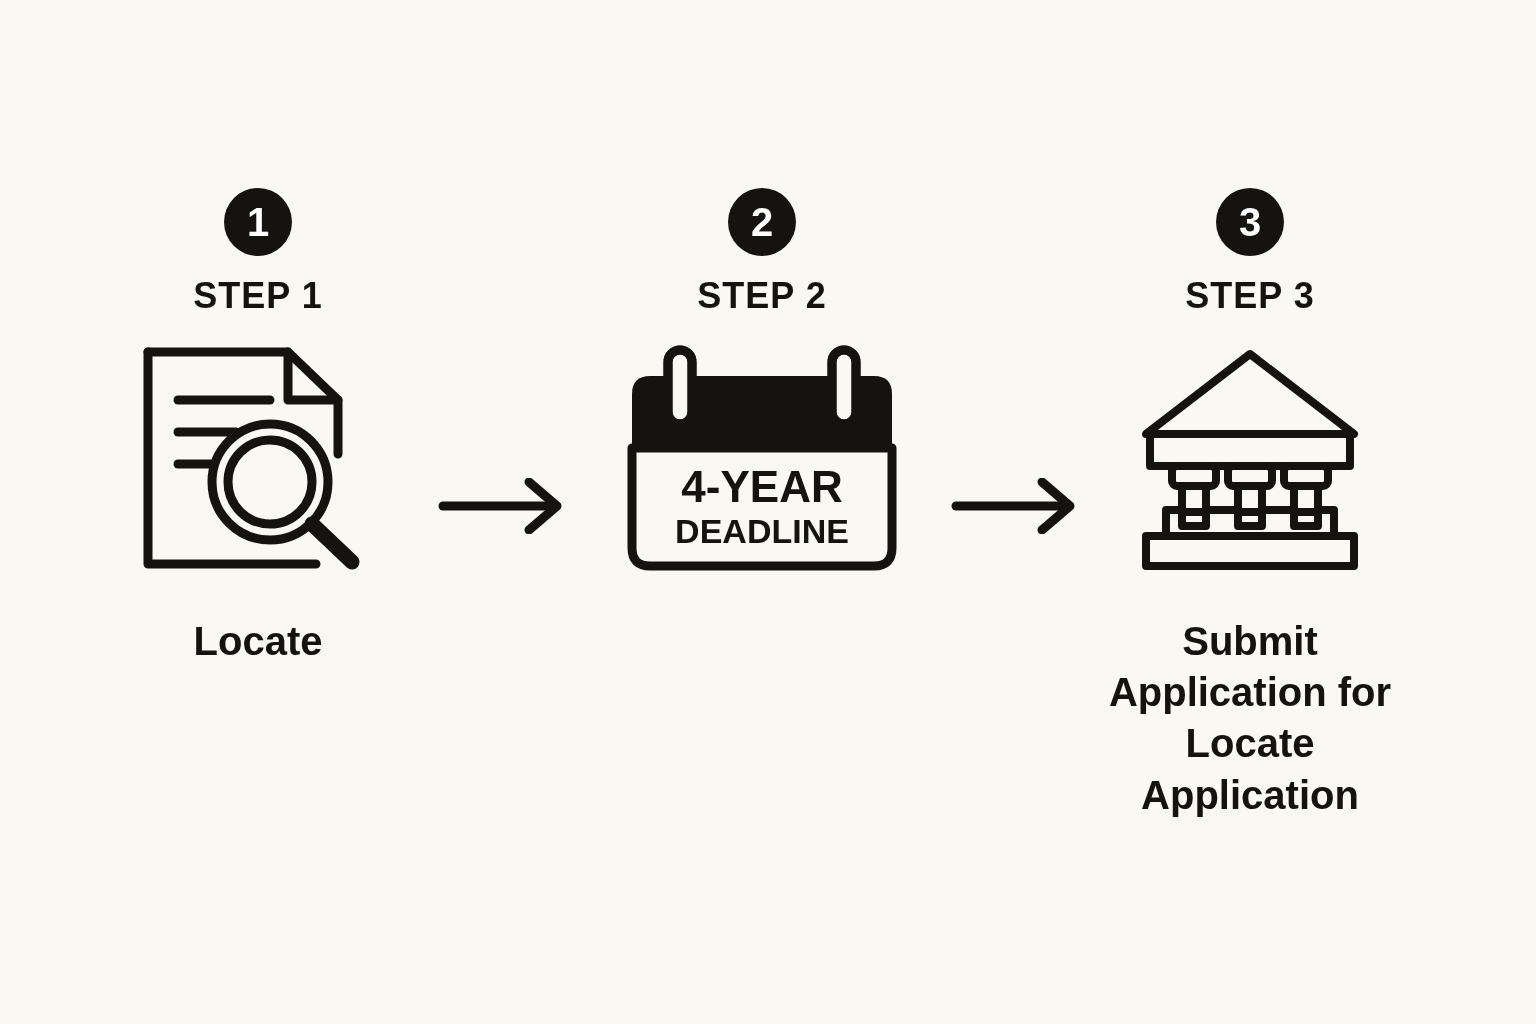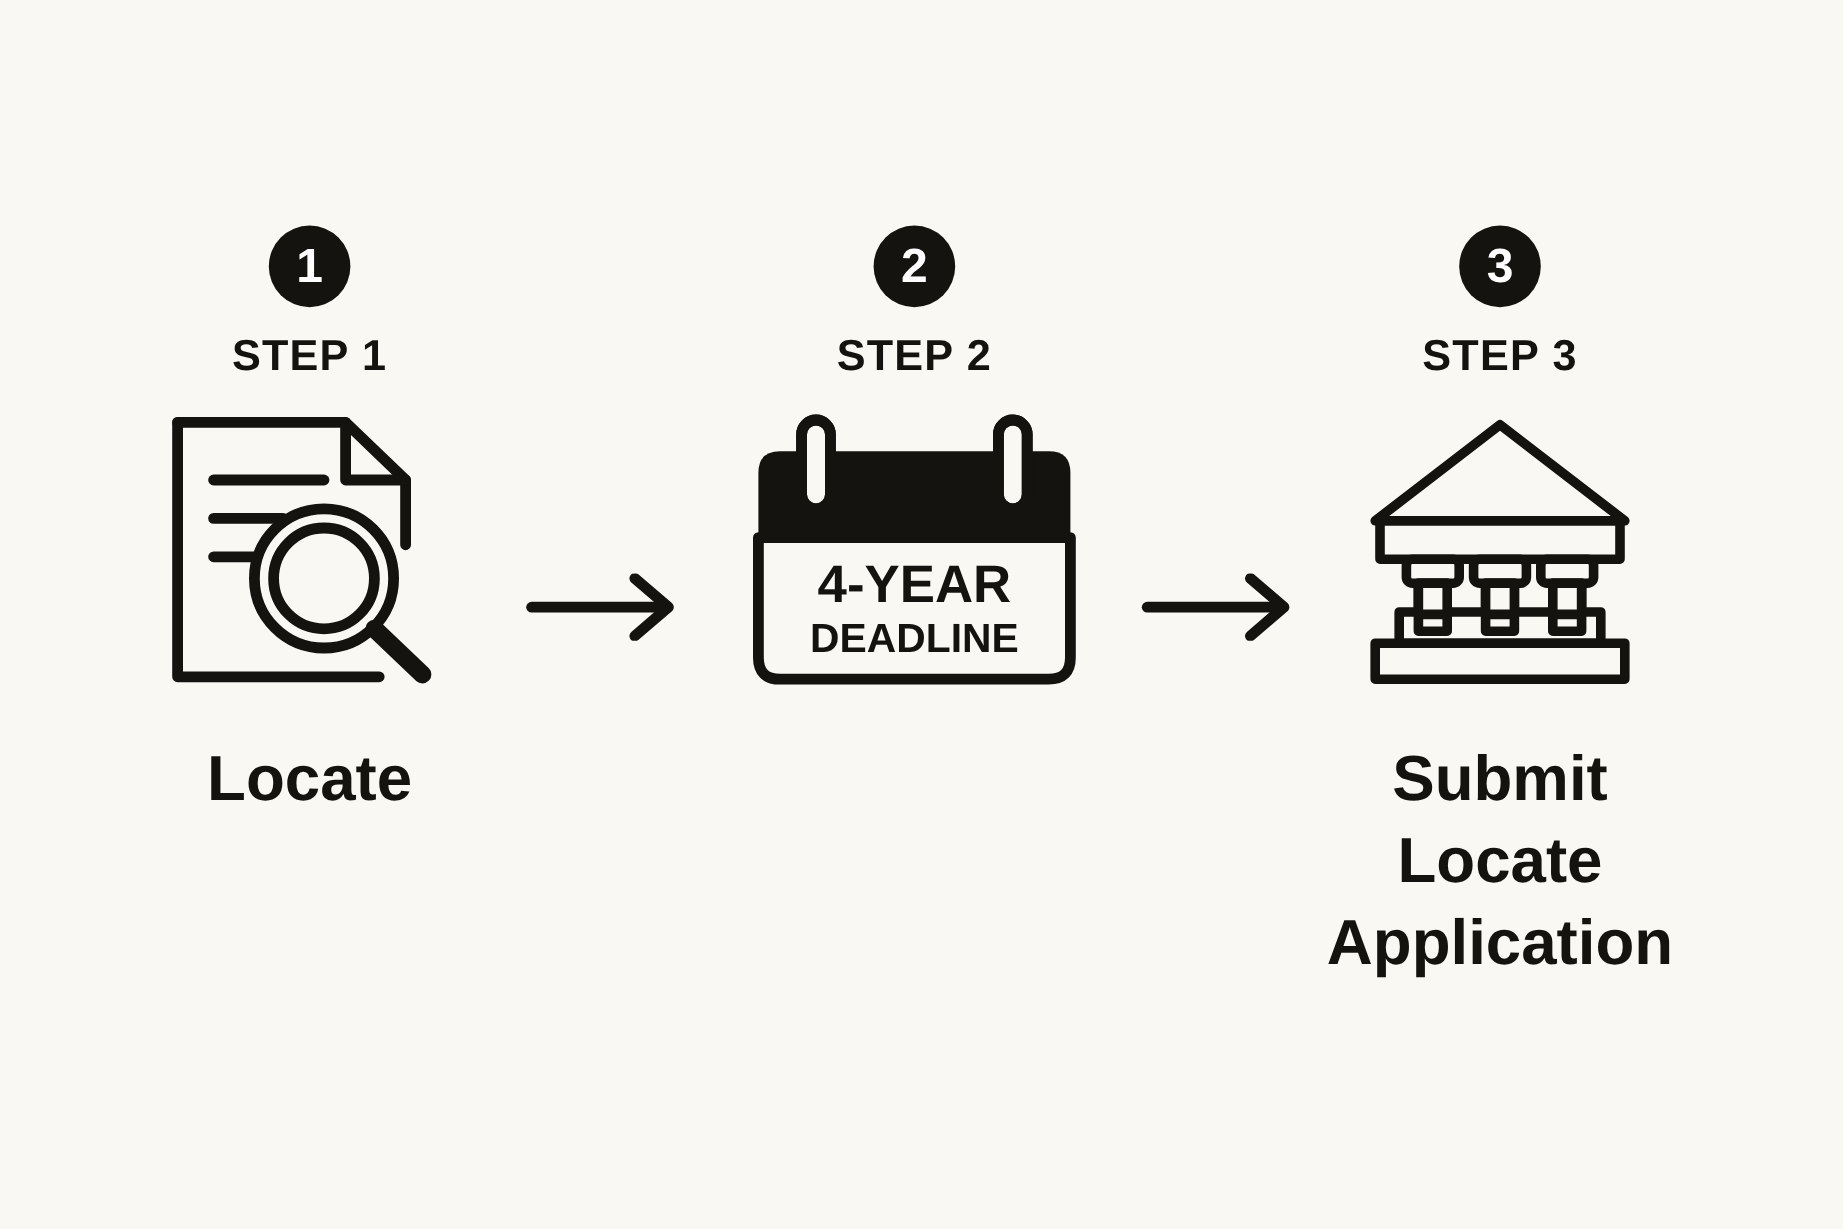--- a/index.html
+++ b/index.html
@@ -62,21 +62,21 @@
 
   .icon-box {
     margin-top: 28px;
     height: 240px;
     display: flex;
     justify-content: center;
   }
 
   .caption {
     margin-top: 34px;
-    font-size: 53px;
+    font-size: 40px;
     font-weight: bold;
     line-height: 1.28;
     text-align: center;
     color: #15130f;
     max-width: 400px;
   }
 
   
   .arrow {
     position: absolute;
@@ -202,18 +202,19 @@
         <g fill="#faf8f3" stroke="#15130f" stroke-width="8" stroke-linejoin="round">
           <rect x="50" y="144" width="24" height="26"></rect>
           <rect x="106" y="144" width="24" height="26"></rect>
           <rect x="162" y="144" width="24" height="26"></rect>
         </g>
       </svg>
     </div>
 
     <div class="caption">
       <div>Submit</div>
+      <div>Application for</div>
       <div>Locate</div>
       <div>Application</div>
     </div>
   </div>
 
 </div>
 
 </body></html>

